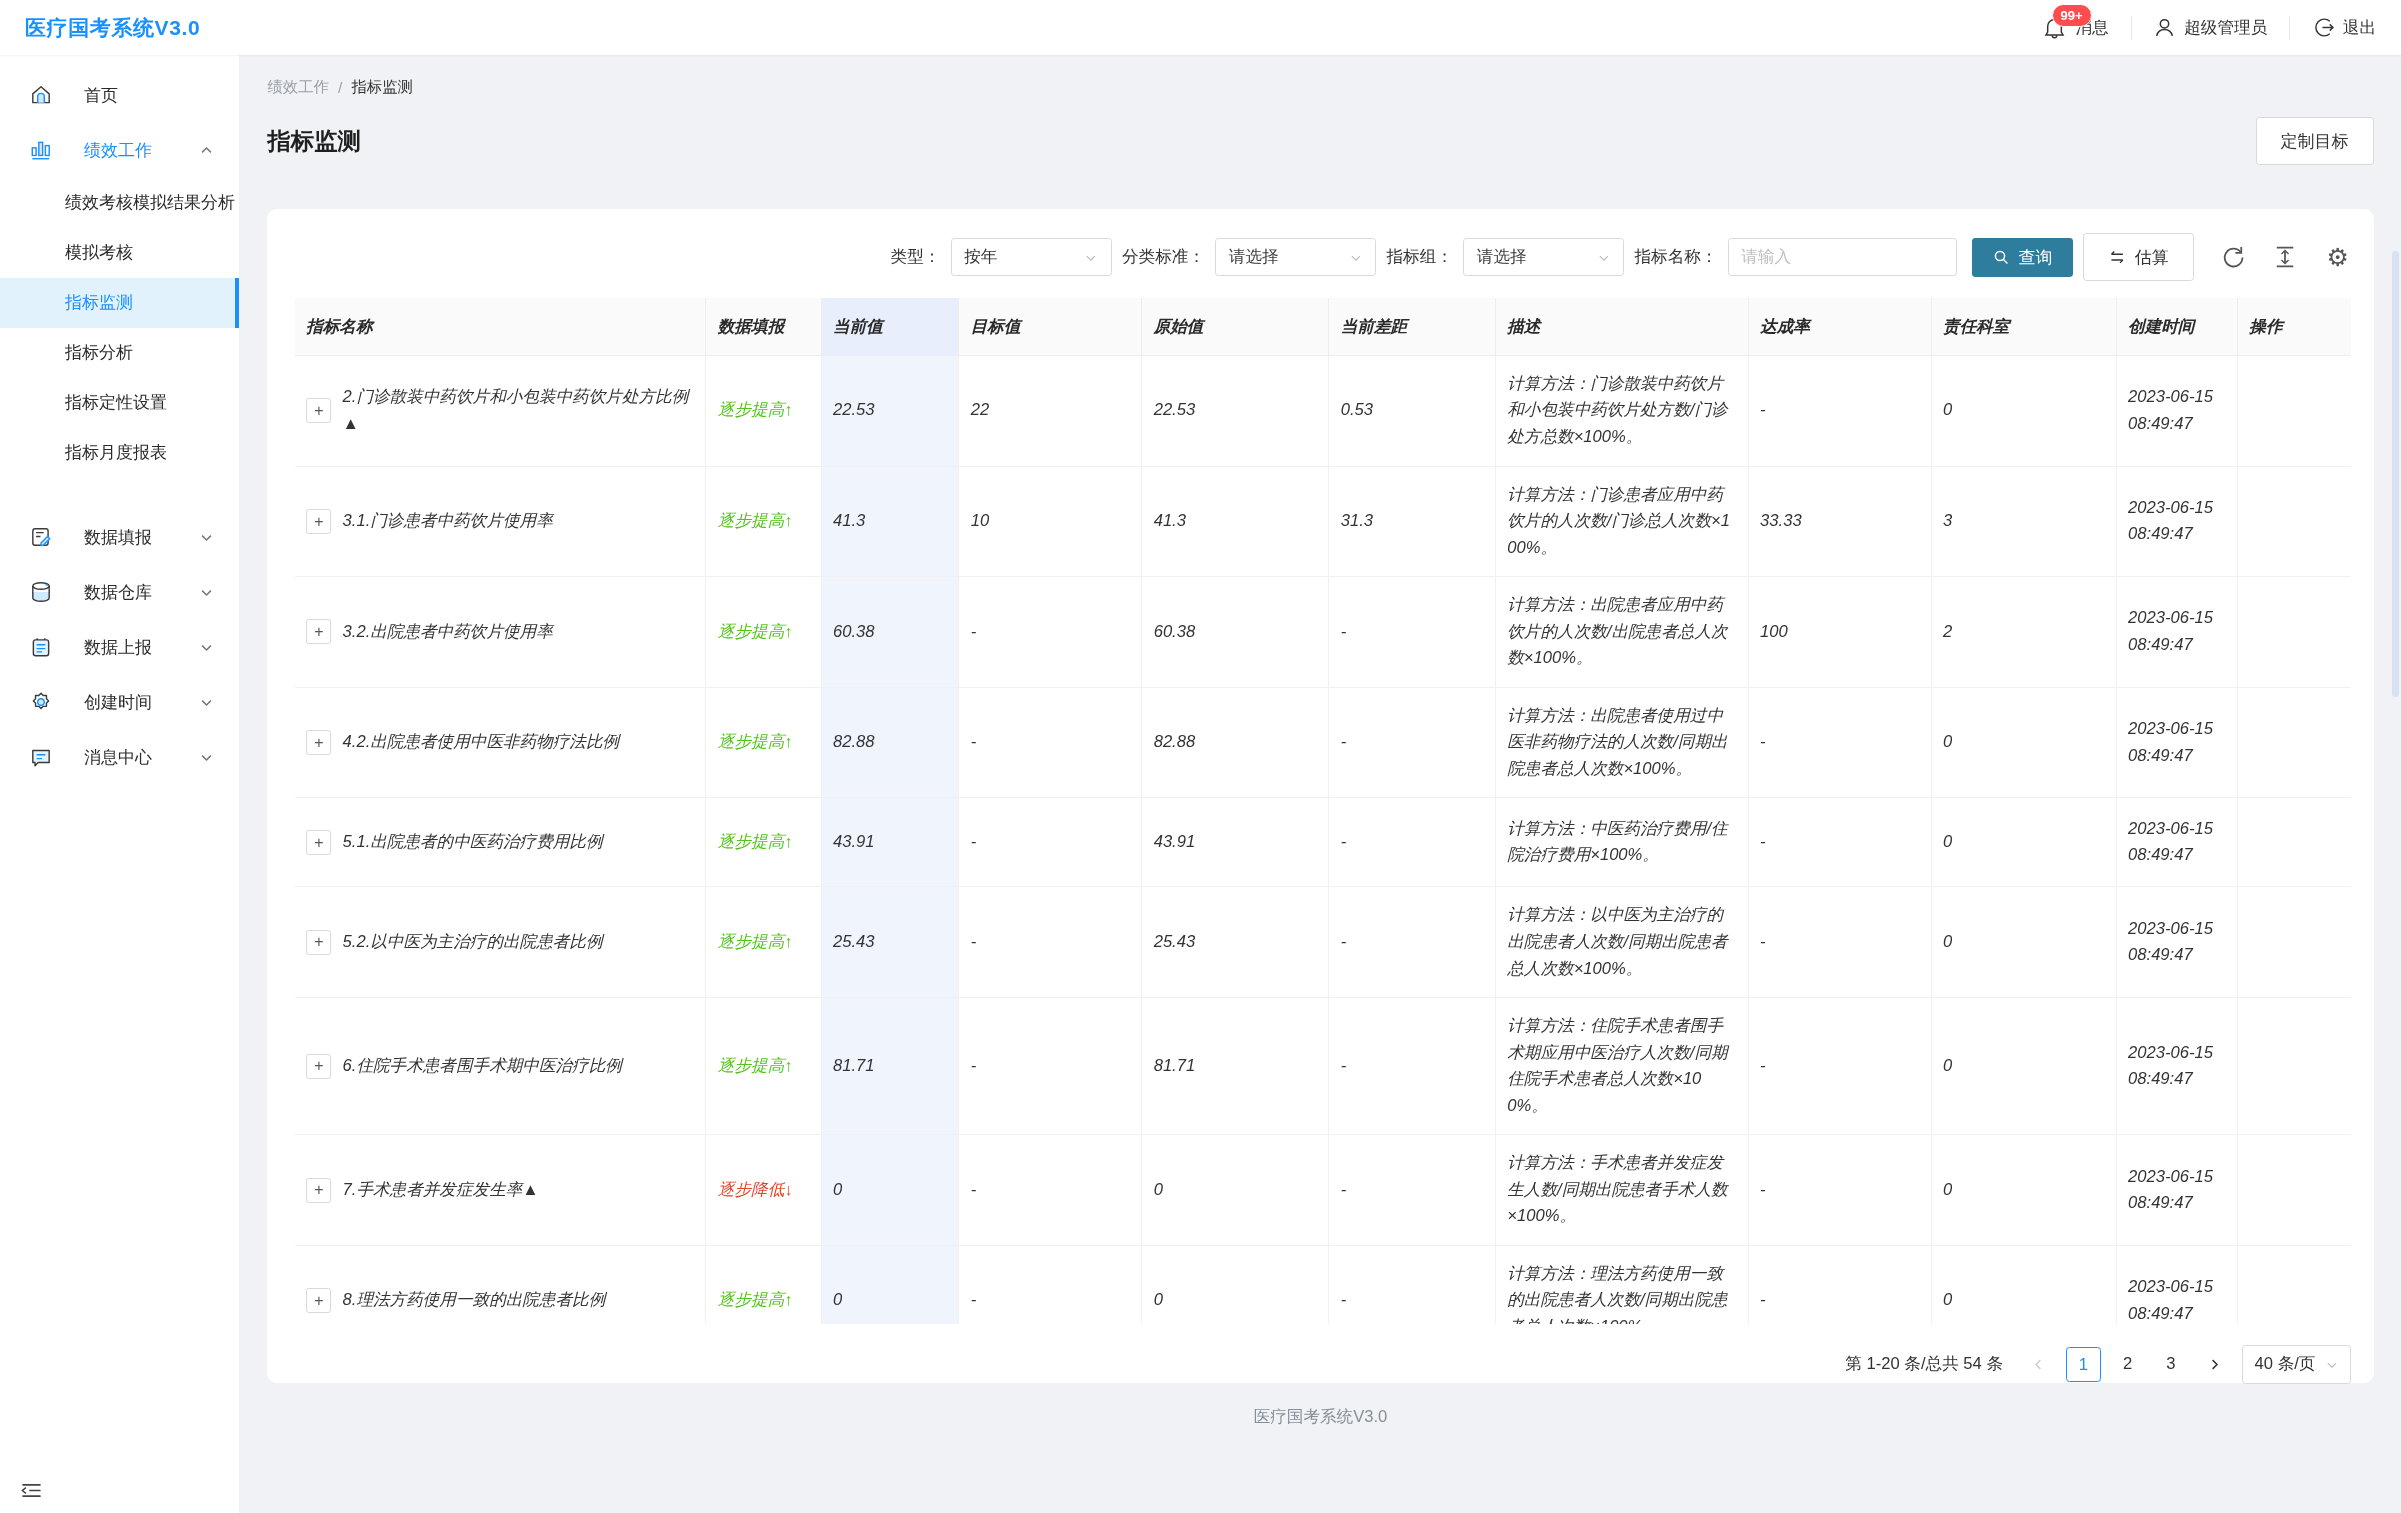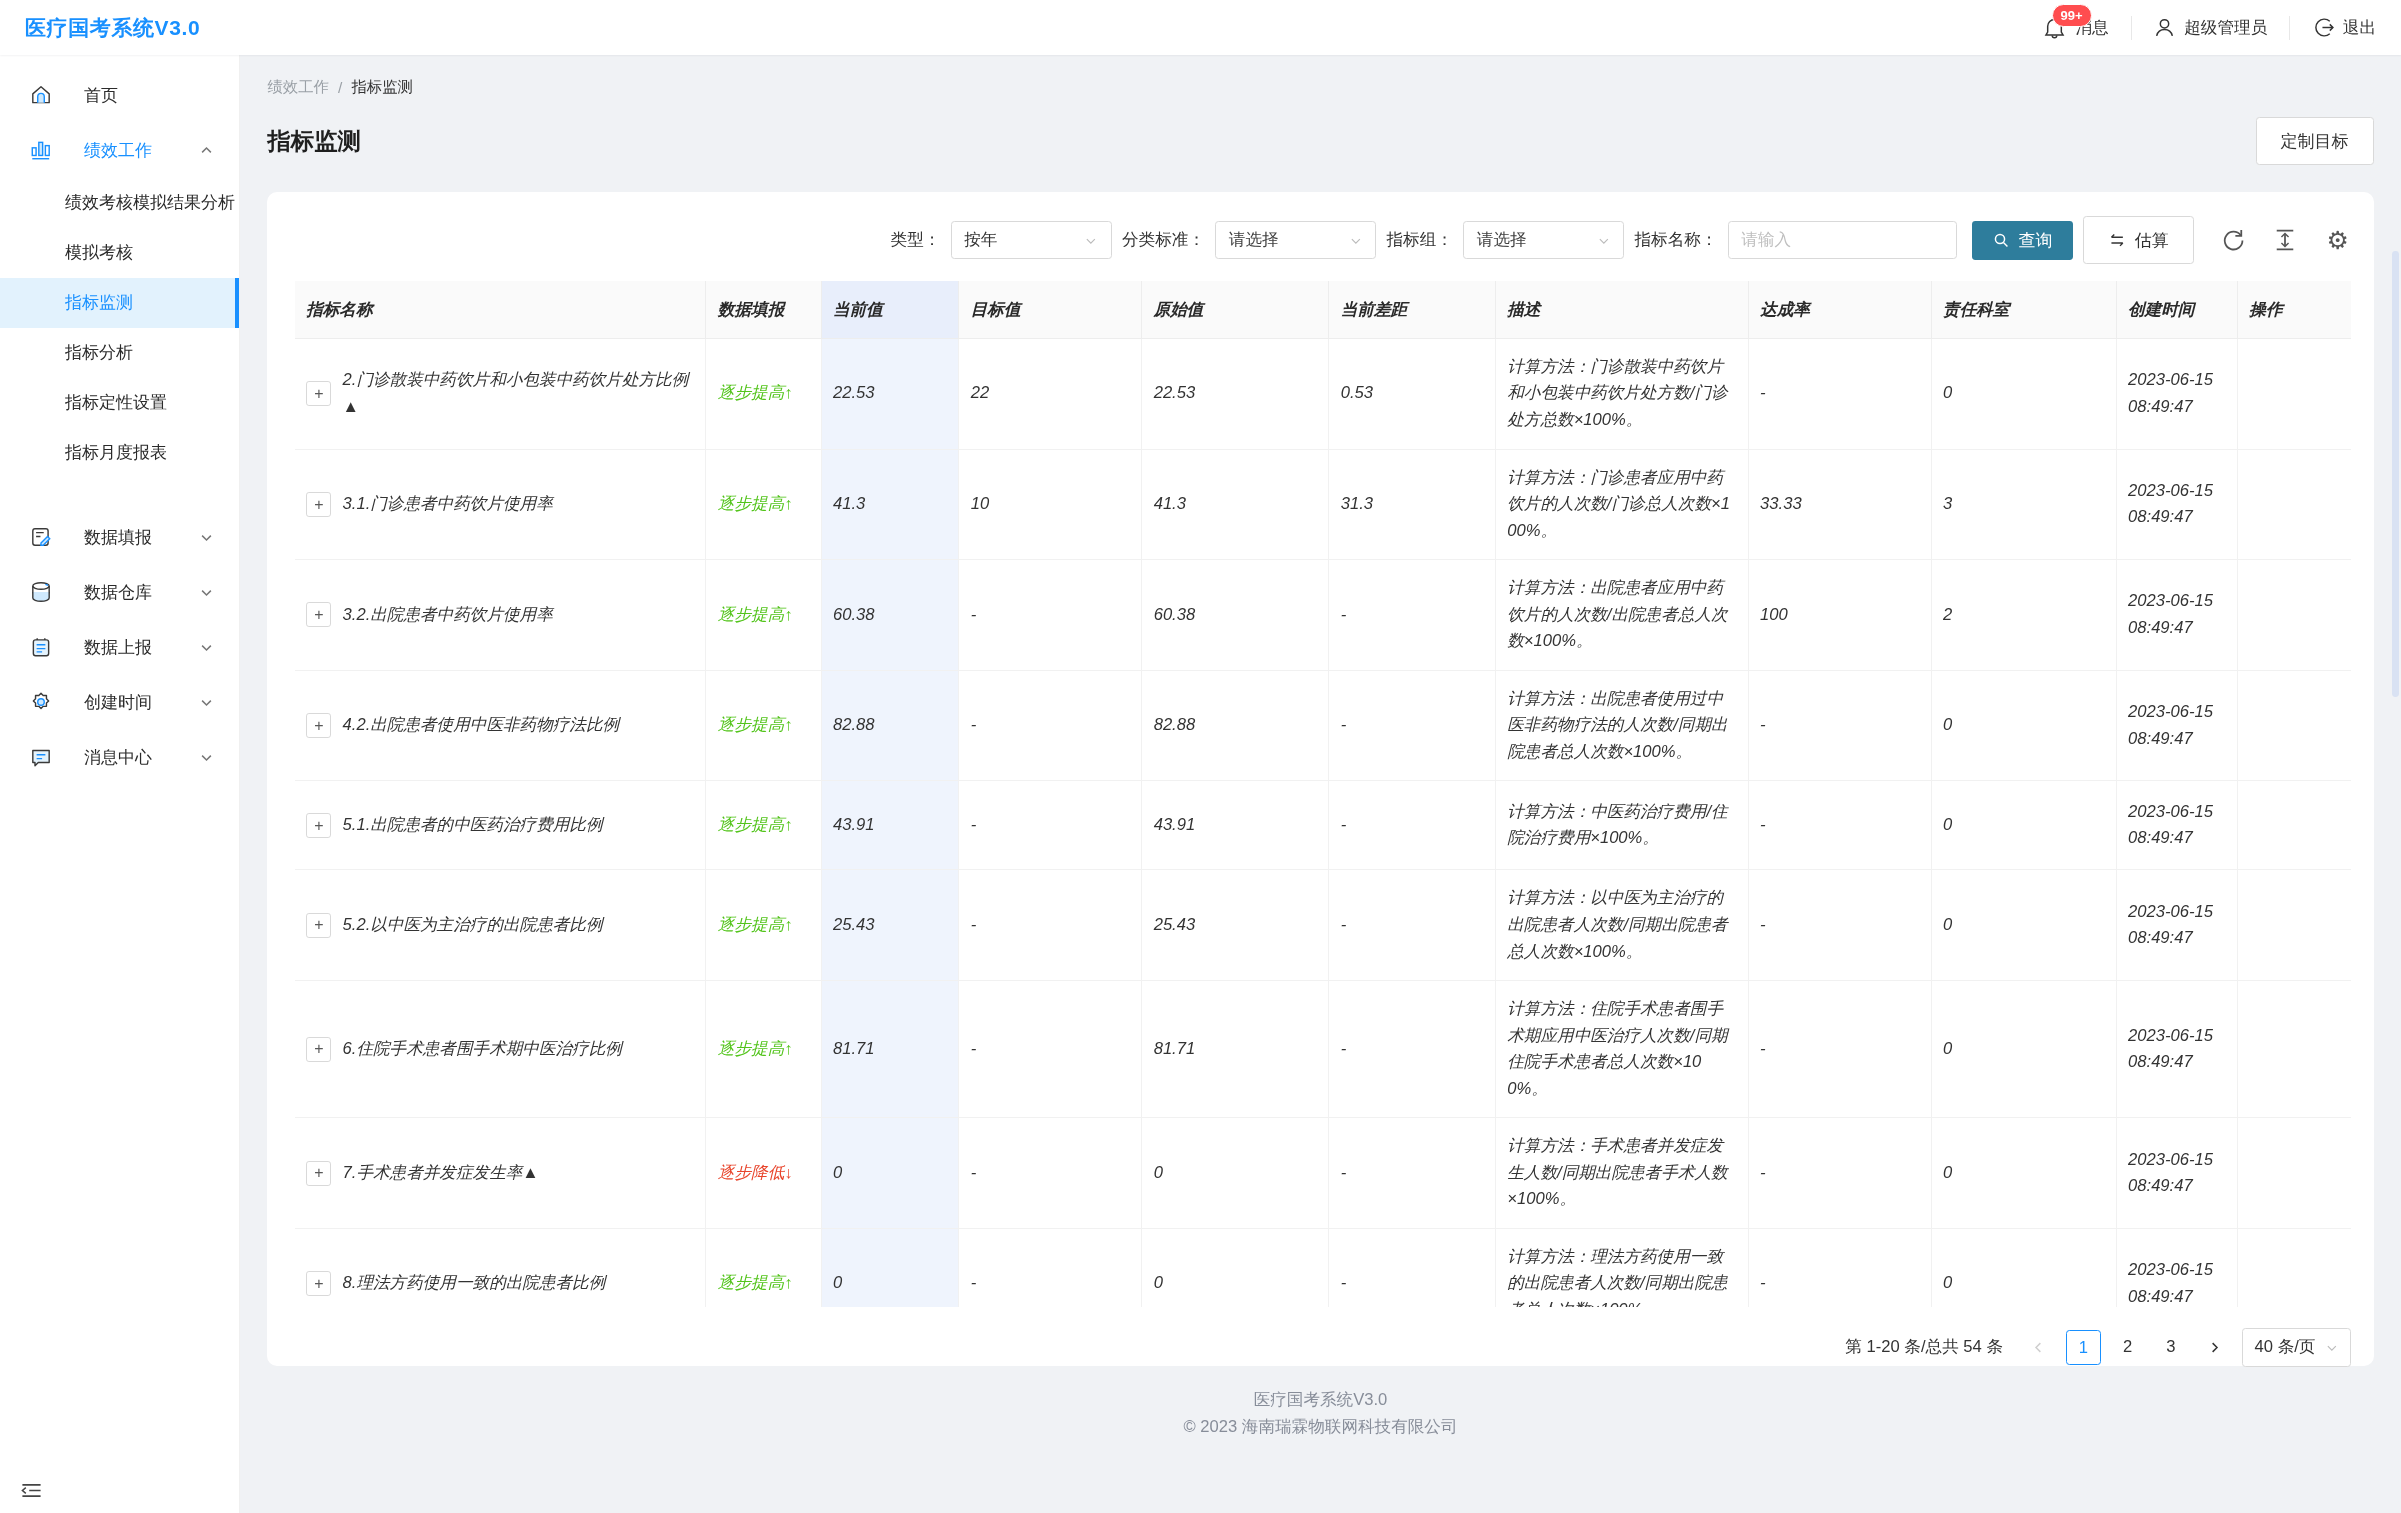--- a/index.html
+++ b/index.html
@@ -34,21 +34,21 @@
   
   .main{flex:1;display:flex;flex-direction:column;padding:0 27.4px;box-sizing:border-box;overflow:hidden;}
   .breadcrumb{margin-top:22px;font-size:15.4px;display:flex;gap:9.1px;align-items:center;}
   .bc-parent{color:#9aa0a6;}
   .bc-sep{color:#9aa0a6;}
   .bc-current{color:#333;}
   .page-head{display:flex;justify-content:space-between;align-items:center;margin-top:19.4px;}
   .page-title{font-size:23.4px;font-weight:bold;color:#1f1f1f;margin:0;}
   .btn-plain{height:48px;padding:0 24px;background:#fff;border:0.6px solid #d9d9d9;border-radius:3.4px;font-size:17px;color:#333;display:inline-flex;align-items:center;gap:8px;cursor:pointer;}
   
-  .card{background:#fff;margin-top:27px;border-radius:10px;padding:24px 23px 0 27.4px;height:1174px;box-sizing:border-box;}
+  .card{background:#fff;margin-top:44px;border-radius:10px;padding:24px 23px 0 27.4px;height:1174px;box-sizing:border-box;}
   .filters{display:flex;align-items:center;justify-content:flex-end;gap:10.3px;}
   .f-label{color:#333;font-size:16.6px;white-space:nowrap;}
   .sel{width:161px;height:38px;border:0.6px solid #d9d9d9;border-radius:3.4px;display:flex;align-items:center;justify-content:space-between;padding:0 12.6px;box-sizing:border-box;background:#fff;cursor:pointer;font-size:16.6px;}
   .sel .ph{color:#404040;}
   .sel .val{color:#333;}
   .sel-chev{width:13.7px;height:13.7px;color:#bbb;display:inline-flex;}
   .sel-chev svg{width:100%;height:100%;}
   .txt-input{width:229px;height:38px;border:0.6px solid #d9d9d9;border-radius:3.4px;padding:0 12.6px;box-sizing:border-box;font-size:16.6px;font-family:inherit;color:#333;outline:none;}
   .txt-input::placeholder{color:#bfbfbf;}
   .btn-primary{height:39px;padding:0 20.6px;background:var(--query);border:none;border-radius:3.4px;color:#fff;font-size:17px;display:inline-flex;align-items:center;gap:8px;cursor:pointer;margin-left:4.6px;}
@@ -551,20 +551,19 @@
                 <svg viewBox="0 0 24 24" fill="none" stroke="currentColor" stroke-width="2">
                   <path d="M5 9l7 7 7-7"></path>
                 </svg>
               </span>
           </div>
         </div>
       </div>
 
       <div class="footer">
         <div>医疗国考系统V3.0</div>
-        <div>© 2023 海南瑞霖物联网科技有限公司</div>
       </div>
     </main>
   </div>
 
   <div class="scrollthumb"></div>
 </div>
 
 
 </body></html>

